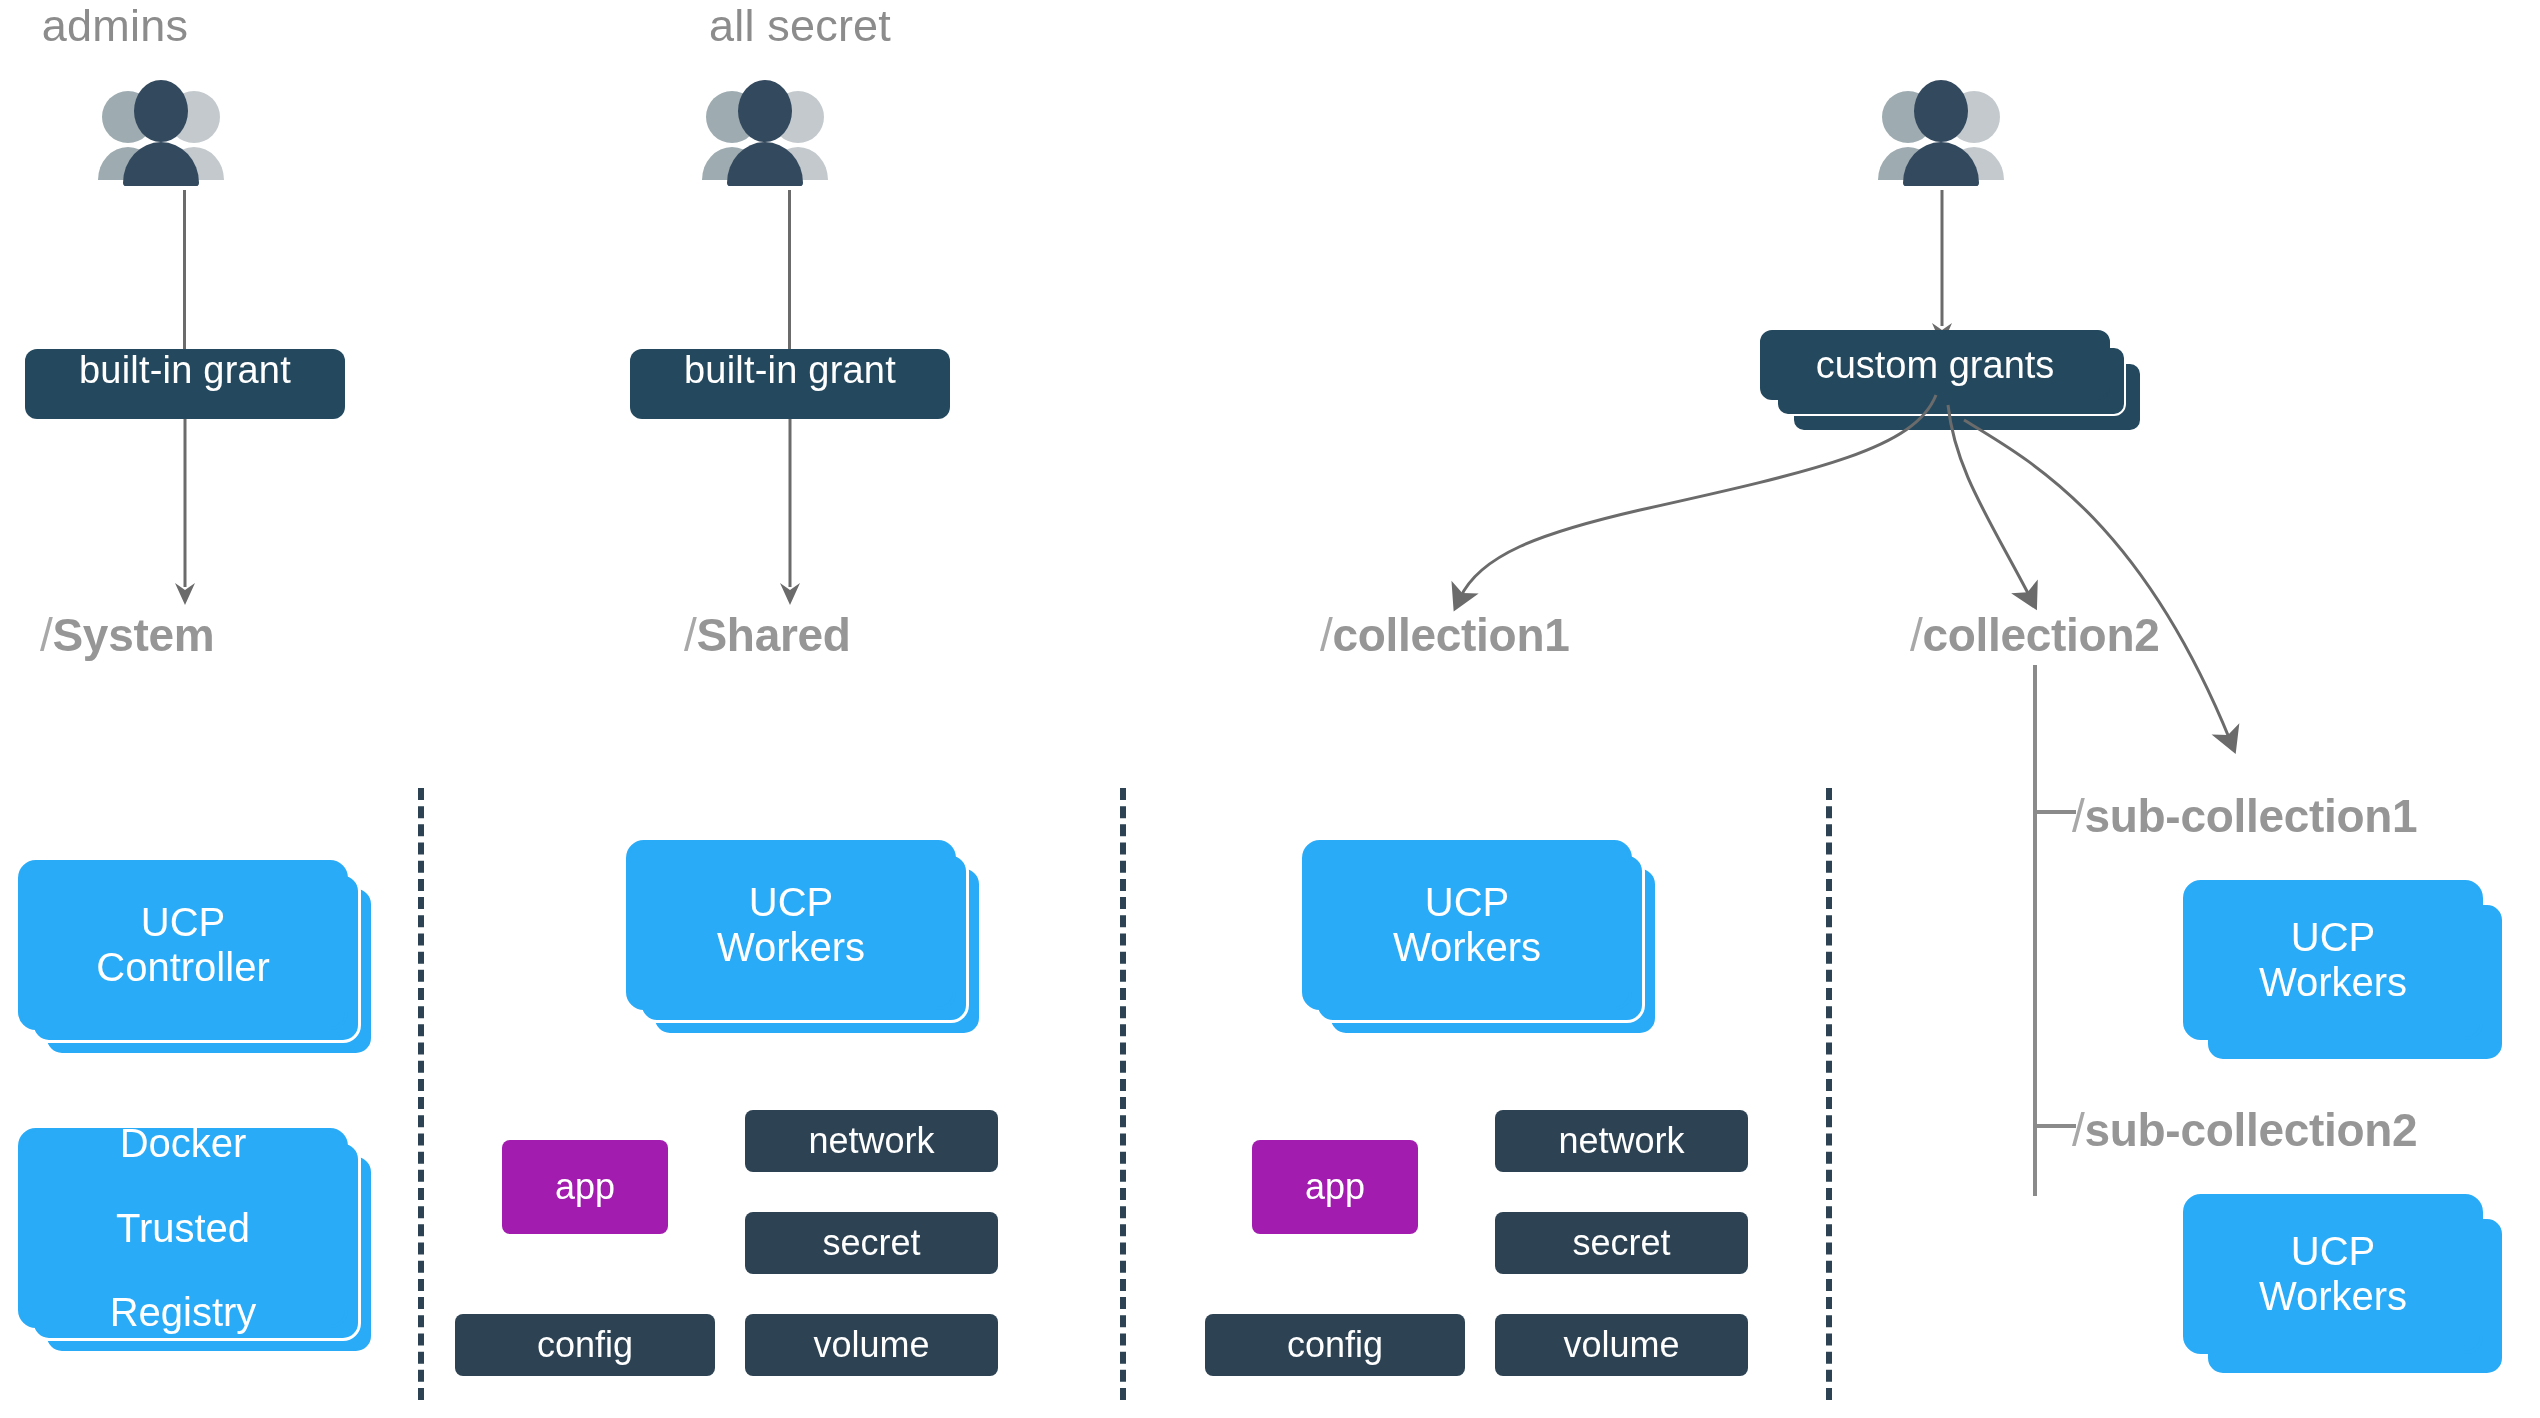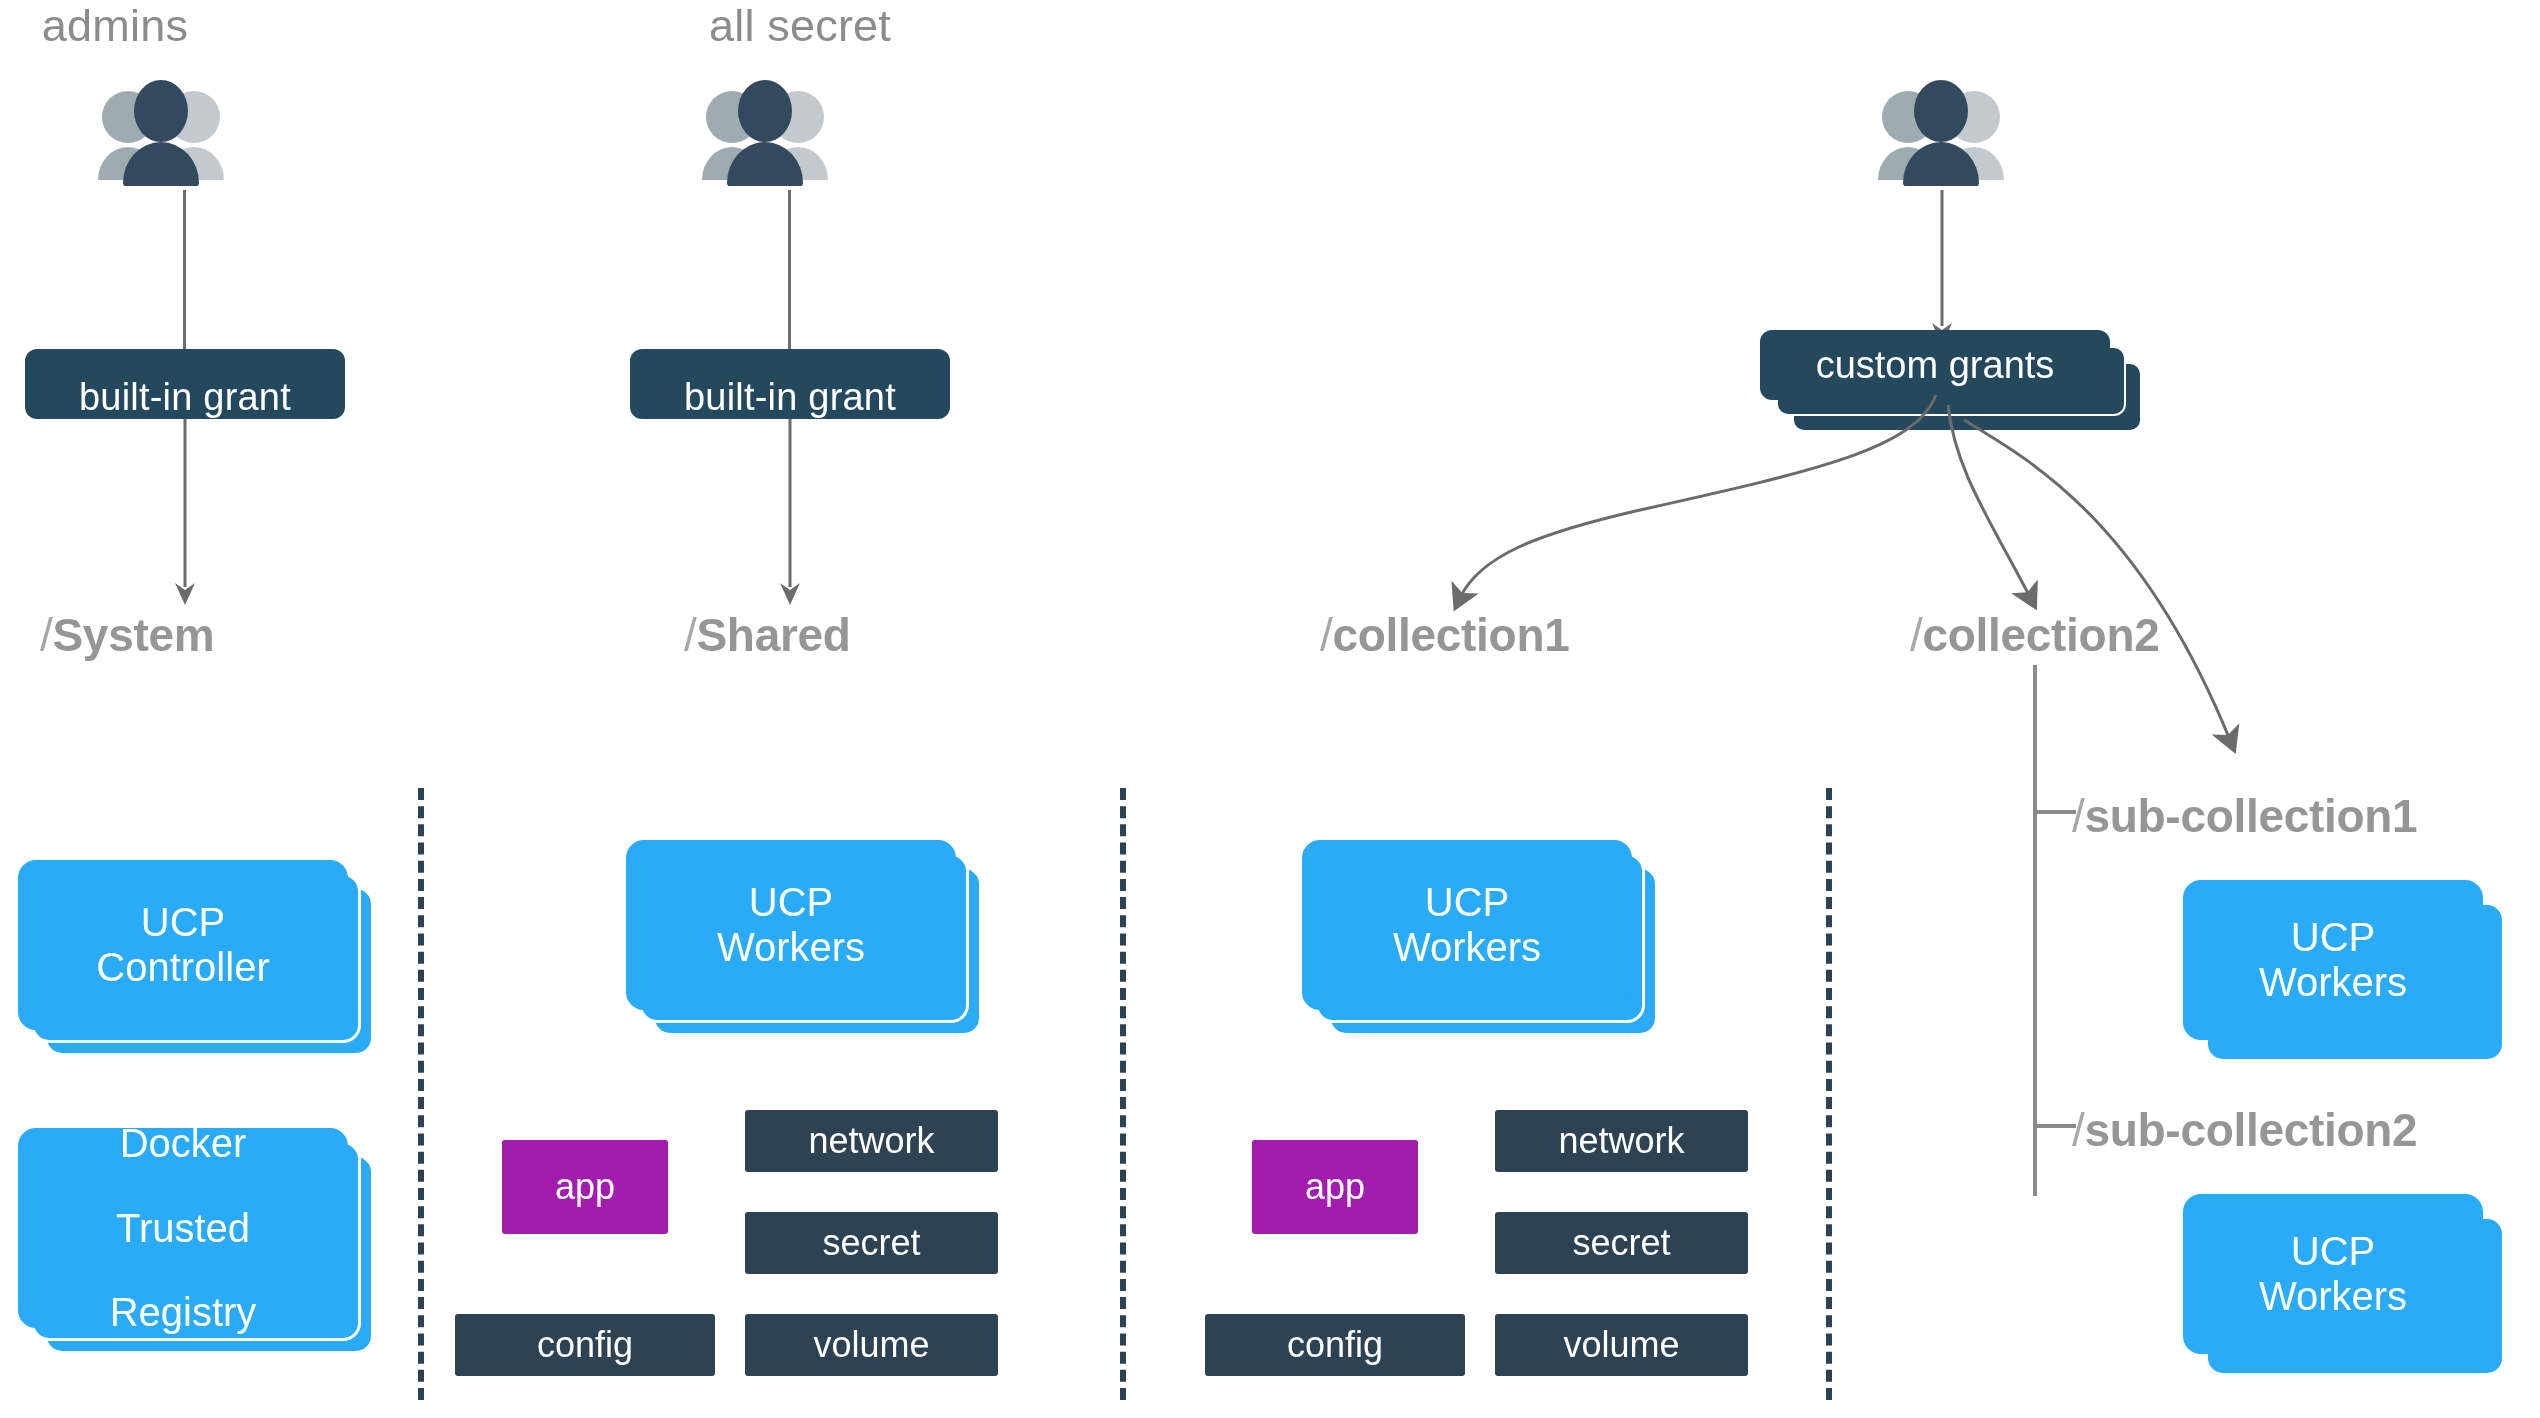--- a/index.html
+++ b/index.html
@@ -33,21 +33,21 @@
     letter-spacing:-0.3px;
   }
   .collection-label .slash{font-weight:400;color:#a8a8a8;}
 
   
   .grant{
     background:#24495e;
     color:#ffffff;
     border-radius:12px;
     display:flex;
-    align-items:flex-end;
+    align-items:flex-start;
     justify-content:center;
     font-size:38px;
     font-weight:400;
     letter-spacing:0.2px;
     box-sizing:border-box;
   }
   
   .grant-stack{position:absolute;}
   .grant-stack .layer{
     position:absolute;
@@ -91,21 +91,21 @@
     justify-content:center;
     font-size:40px;
     line-height:1.12;
     text-align:center;
     font-weight:400;
   }
 
   
   .chip{
     position:absolute;
-    border-radius:3px;
+    border-radius:8px;
     color:#ffffff;
     display:flex;
     align-items:center;
     justify-content:center;
     font-size:36px;
     font-weight:400;
     box-sizing:border-box;
   }
   .chip.dark{background:#2d4354;}
   .chip.teal{background:#a21caf;}

